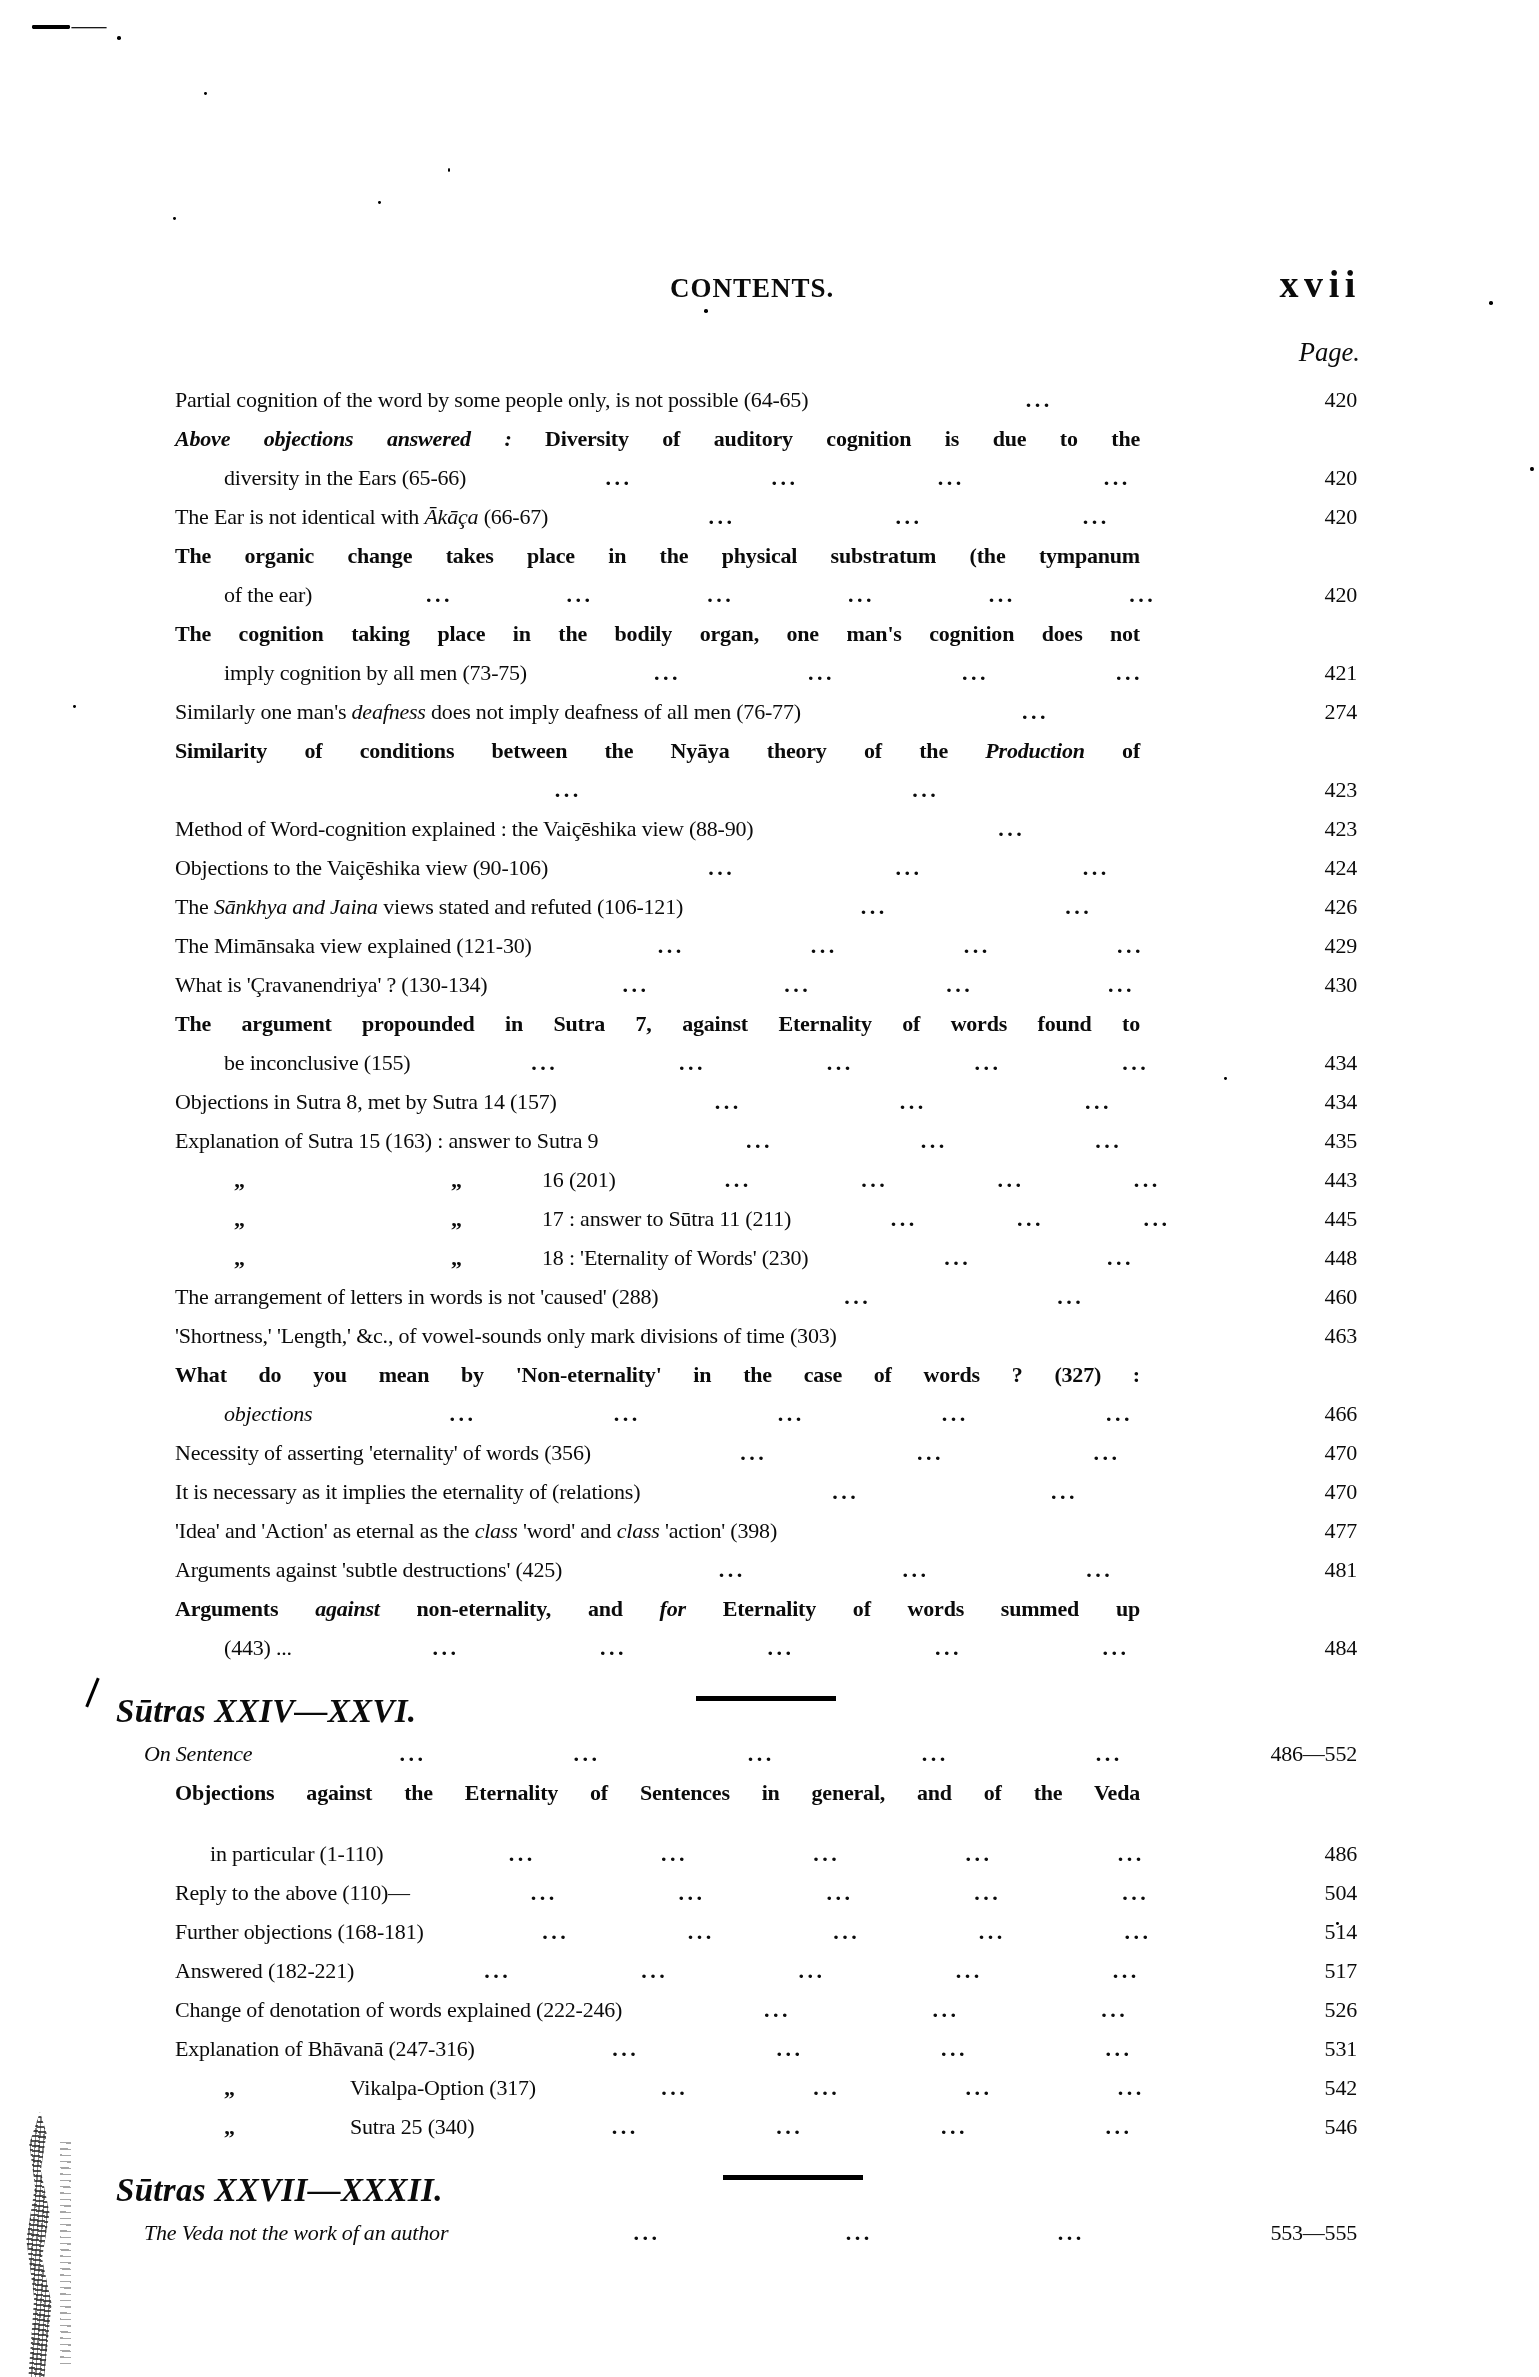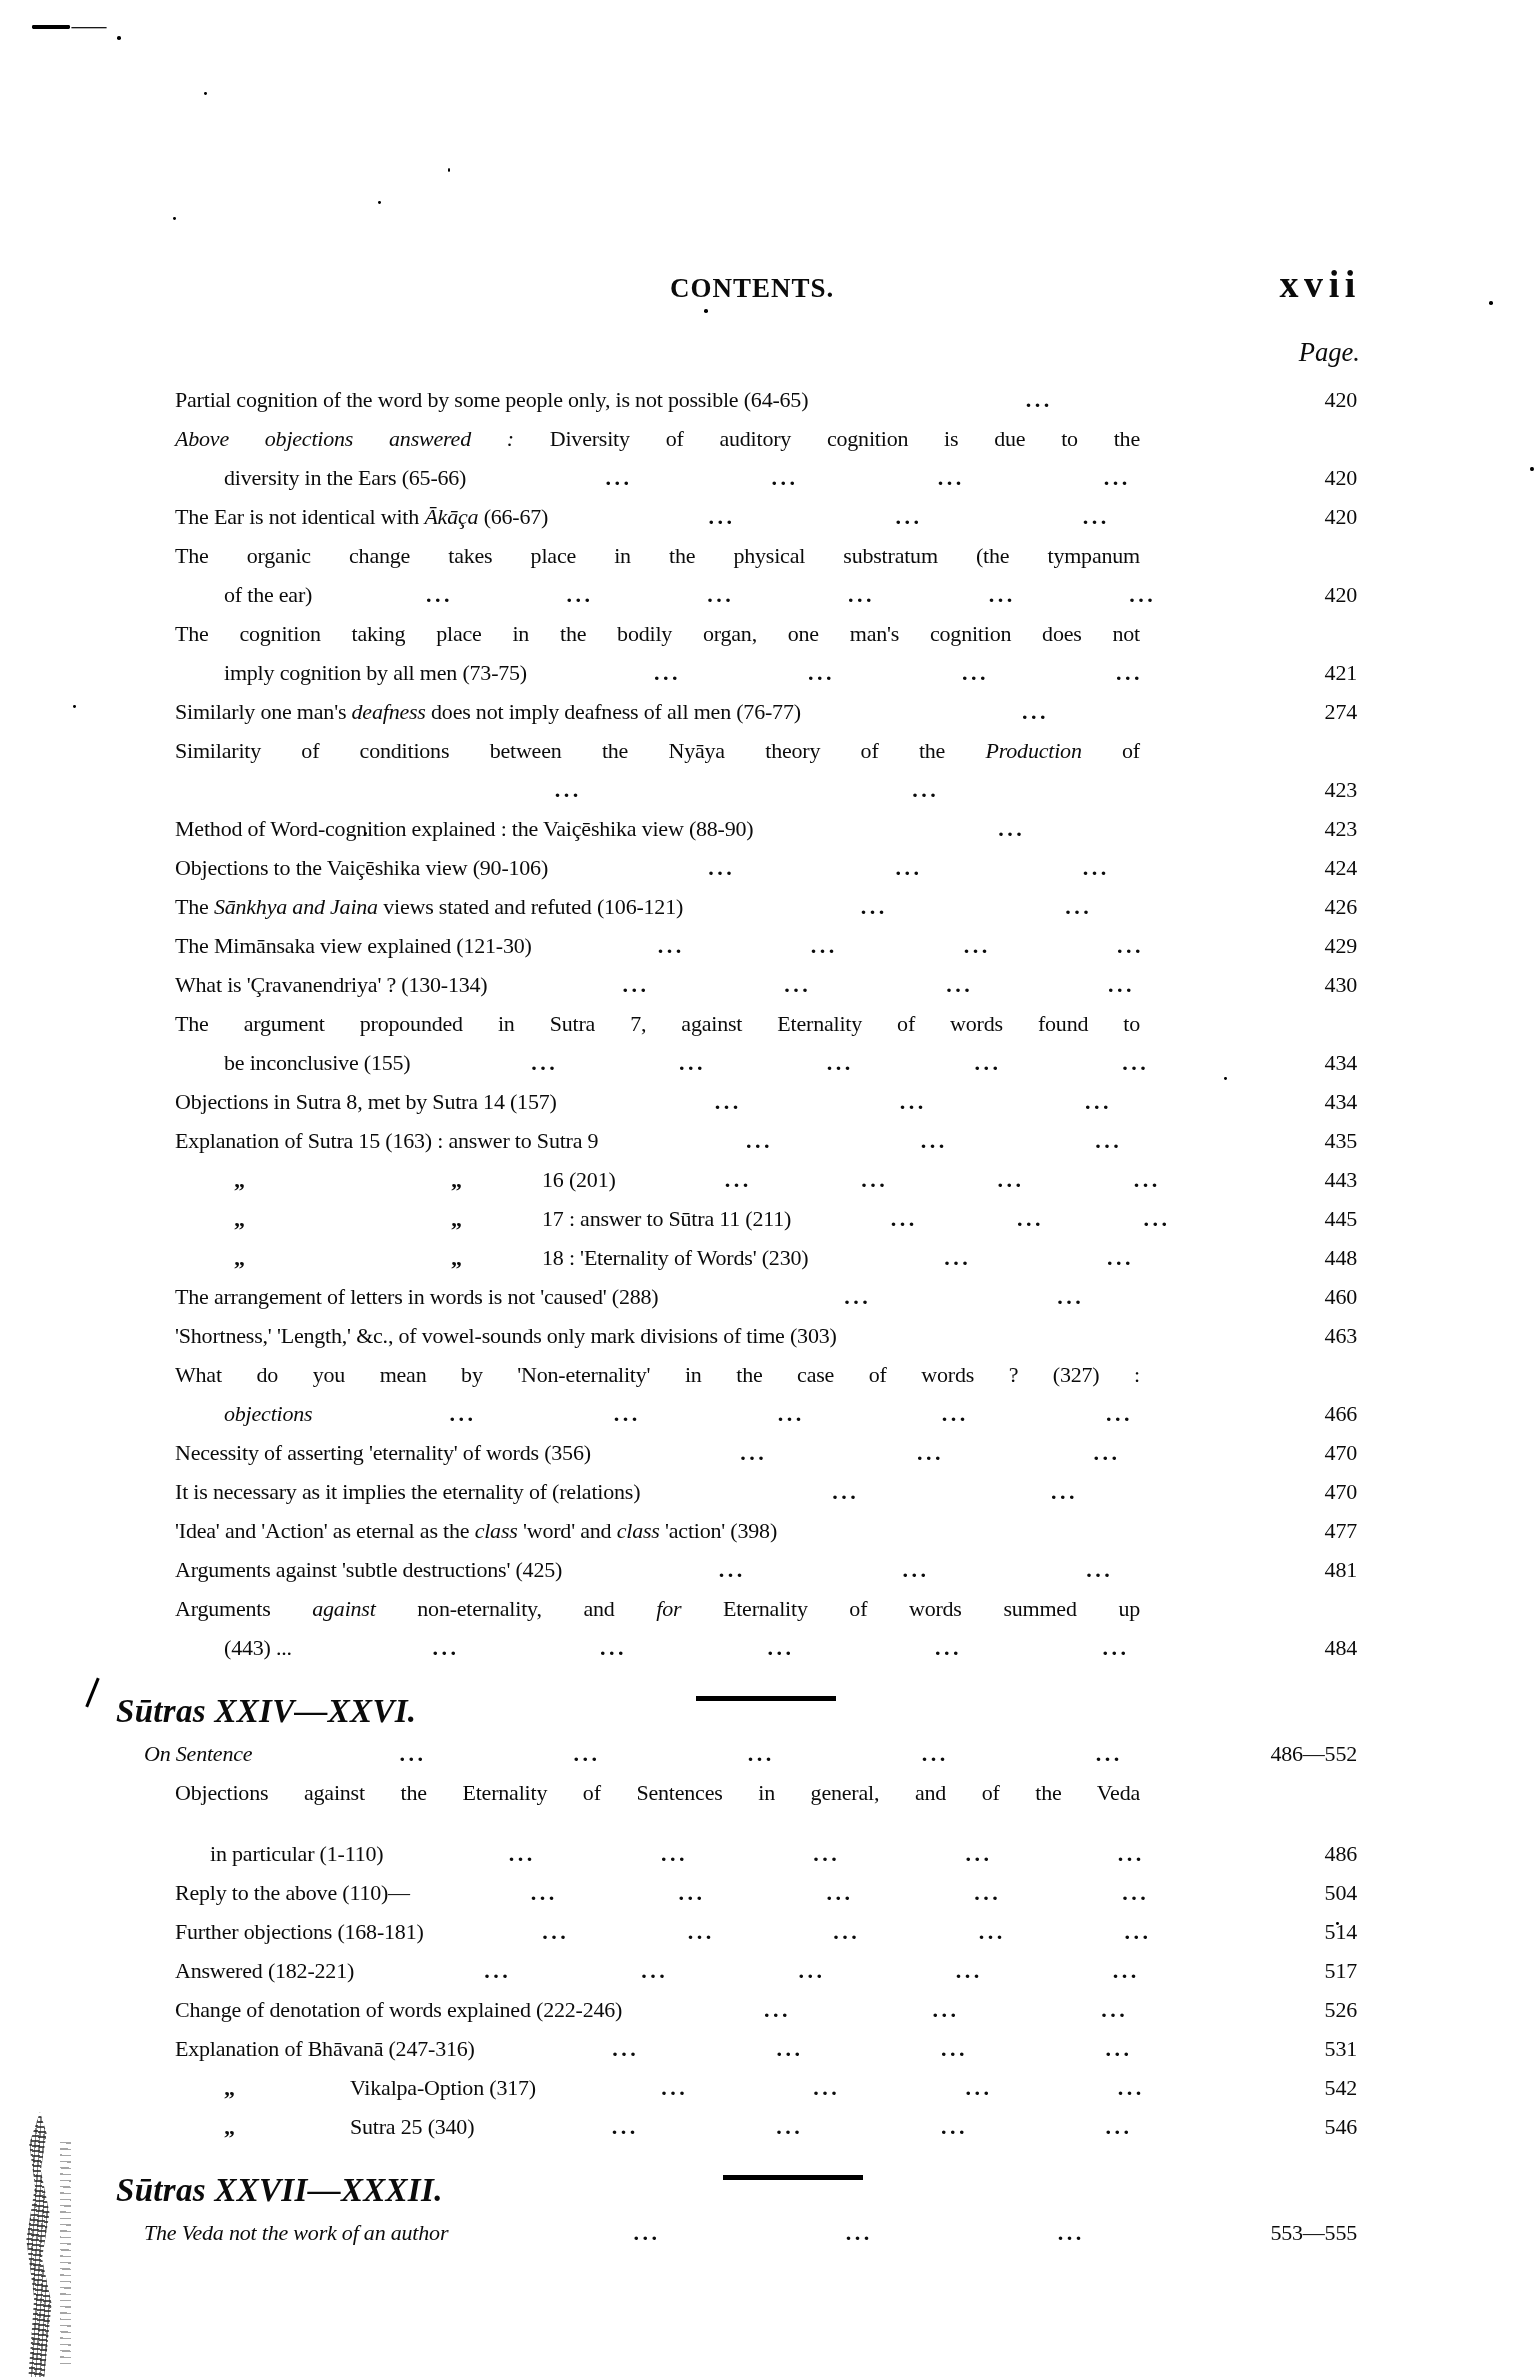--- a/index.html
+++ b/index.html
@@ -6,21 +6,21 @@
   .page{position:relative;width:1540px;height:2377px;background:#fff;overflow:hidden;
         font-family:"Liberation Serif","DejaVu Serif",serif;color:#0b0b0b;}
   
   .contents-title{position:absolute;top:273px;left:670px;font-size:27px;font-weight:bold;letter-spacing:1px;}
   .folio{position:absolute;top:262px;right:179px;font-size:38px;letter-spacing:5.6px;font-weight:bold;}
   .page-label{position:absolute;top:337px;right:180px;font-size:26.6px;font-style:italic;}
   
   #toc{position:absolute;left:175px;right:183px;top:380px;}
   .row{display:flex;align-items:flex-start;height:39px;line-height:39px;font-size:22px;letter-spacing:-0.2px;}
   .txt{white-space:nowrap;}
-  .row.j .txt{flex:1 1 auto;text-align:justify;text-align-last:justify;margin-right:217px;white-space:normal;}
+  .row.j .txt{flex:1 1 auto;text-align:justify;text-align-last:justify;margin-right:217px;white-space:normal;font-weight:bold;}
   .it{font-style:italic;}
   .dots{flex:1 1 auto;display:flex;justify-content:space-evenly;align-items:baseline;}
   .dg{letter-spacing:3.5px;font-weight:bold;}
   .pg{min-width:87px;text-align:right;white-space:nowrap;}
   .row.cont{margin-left:49px;}
   .row.cont2{margin-left:35px;margin-top:22px;}
   .row.os{margin-left:-31px;}
   .c1{display:inline-block;margin-left:59px;width:217px;font-weight:bold;}
   .c1.d1{margin-left:49px;width:126px;}
   .c2{display:inline-block;width:91px;font-weight:bold;}

